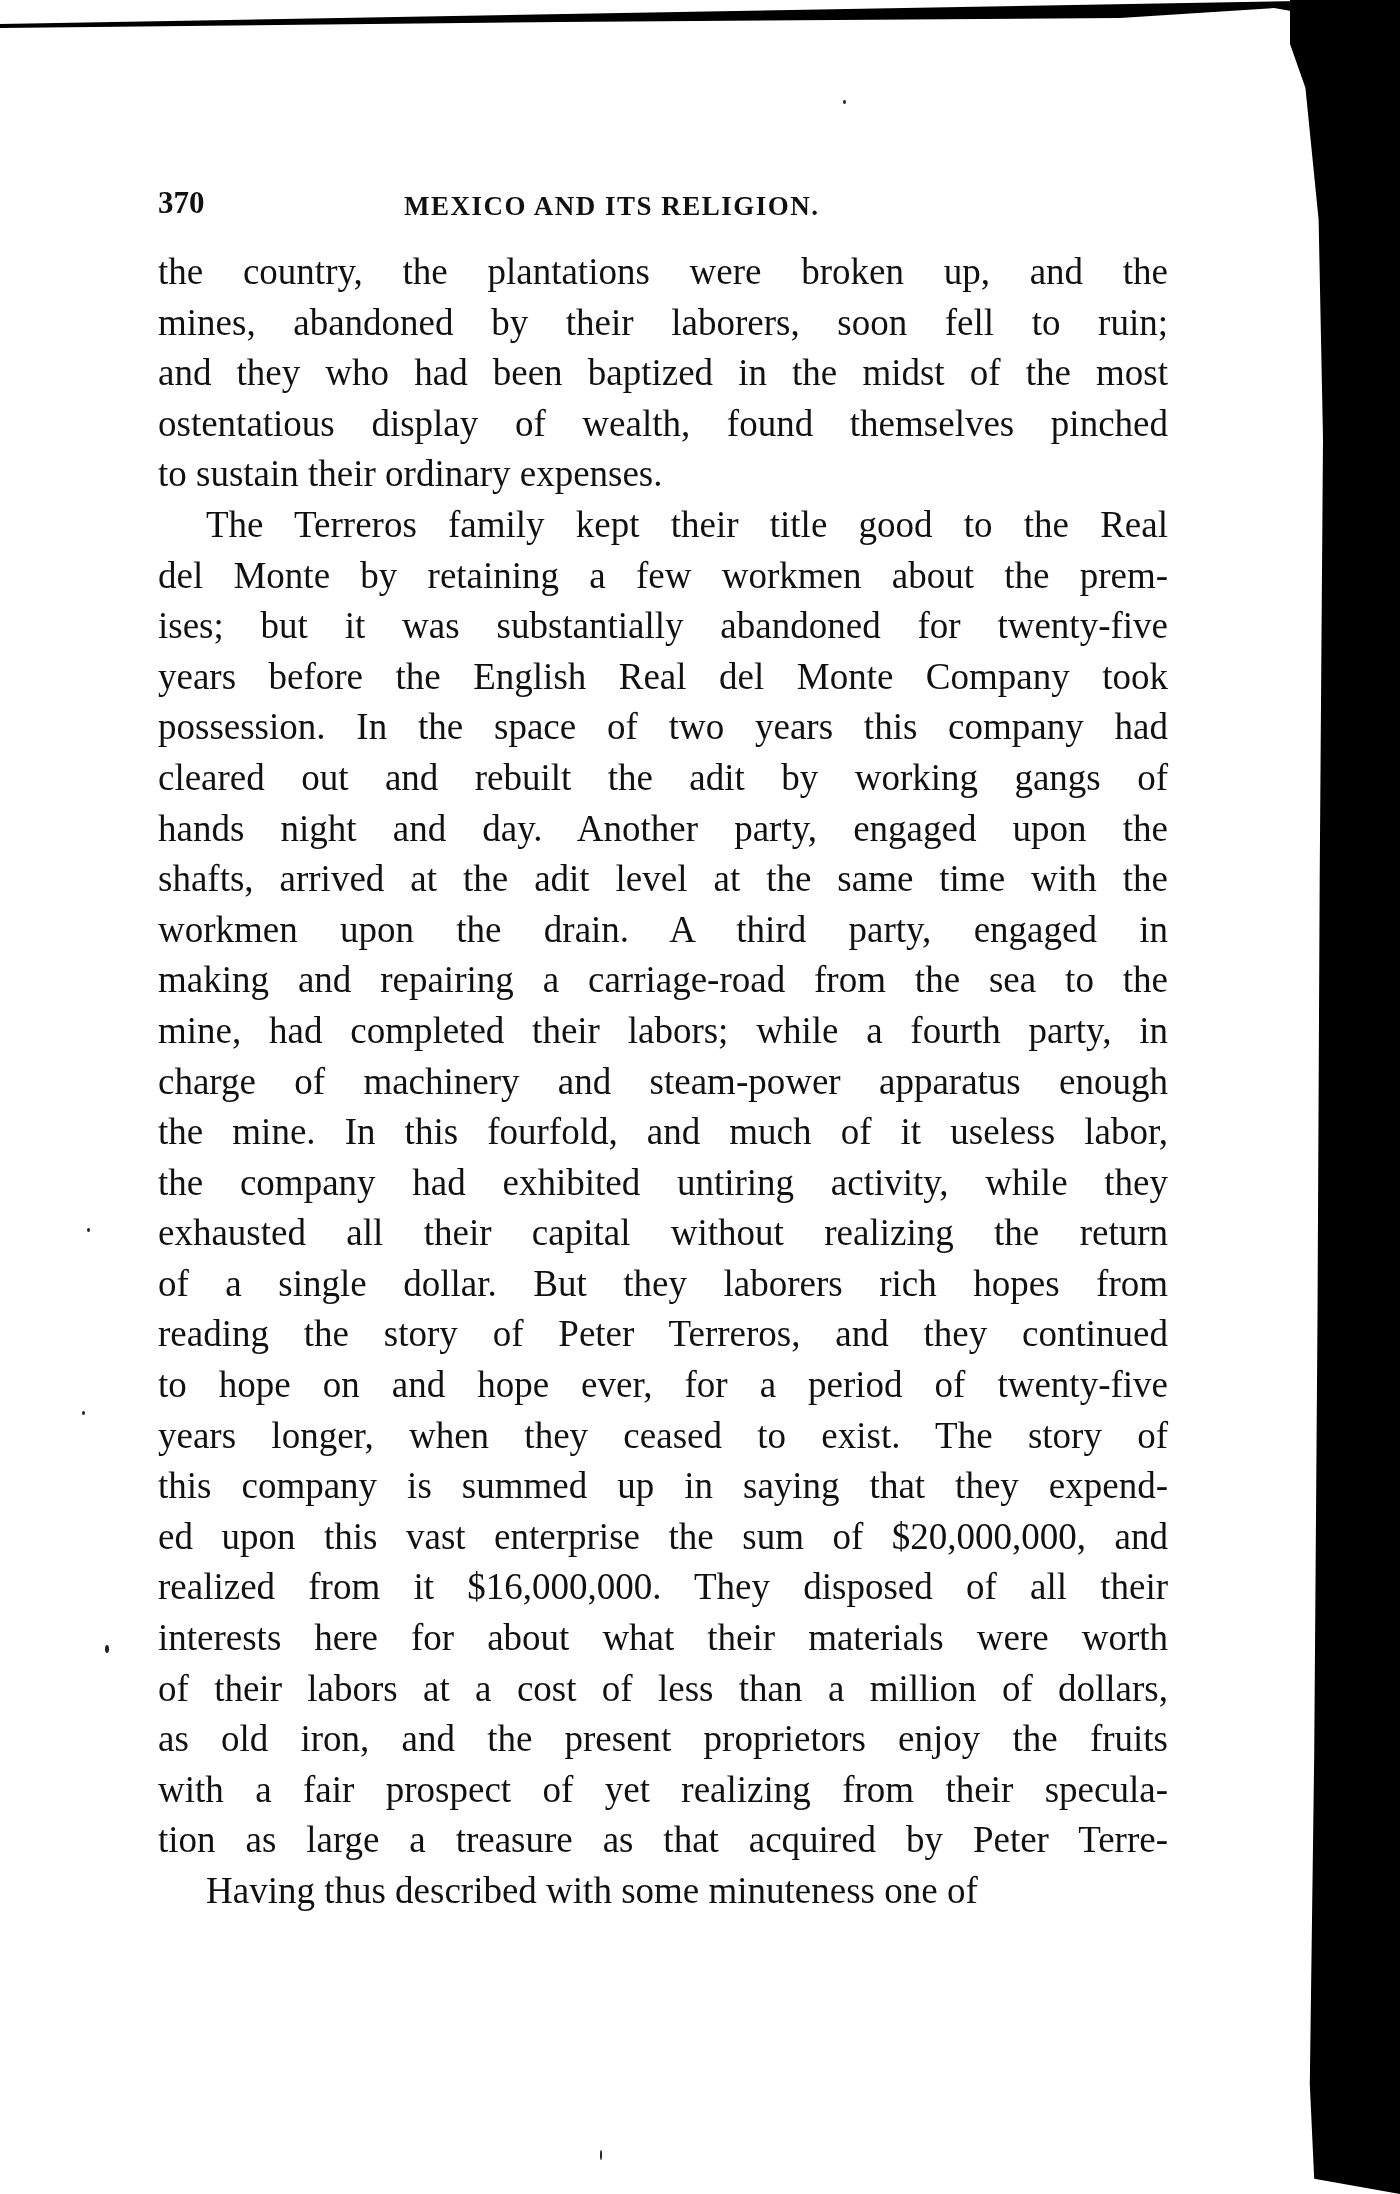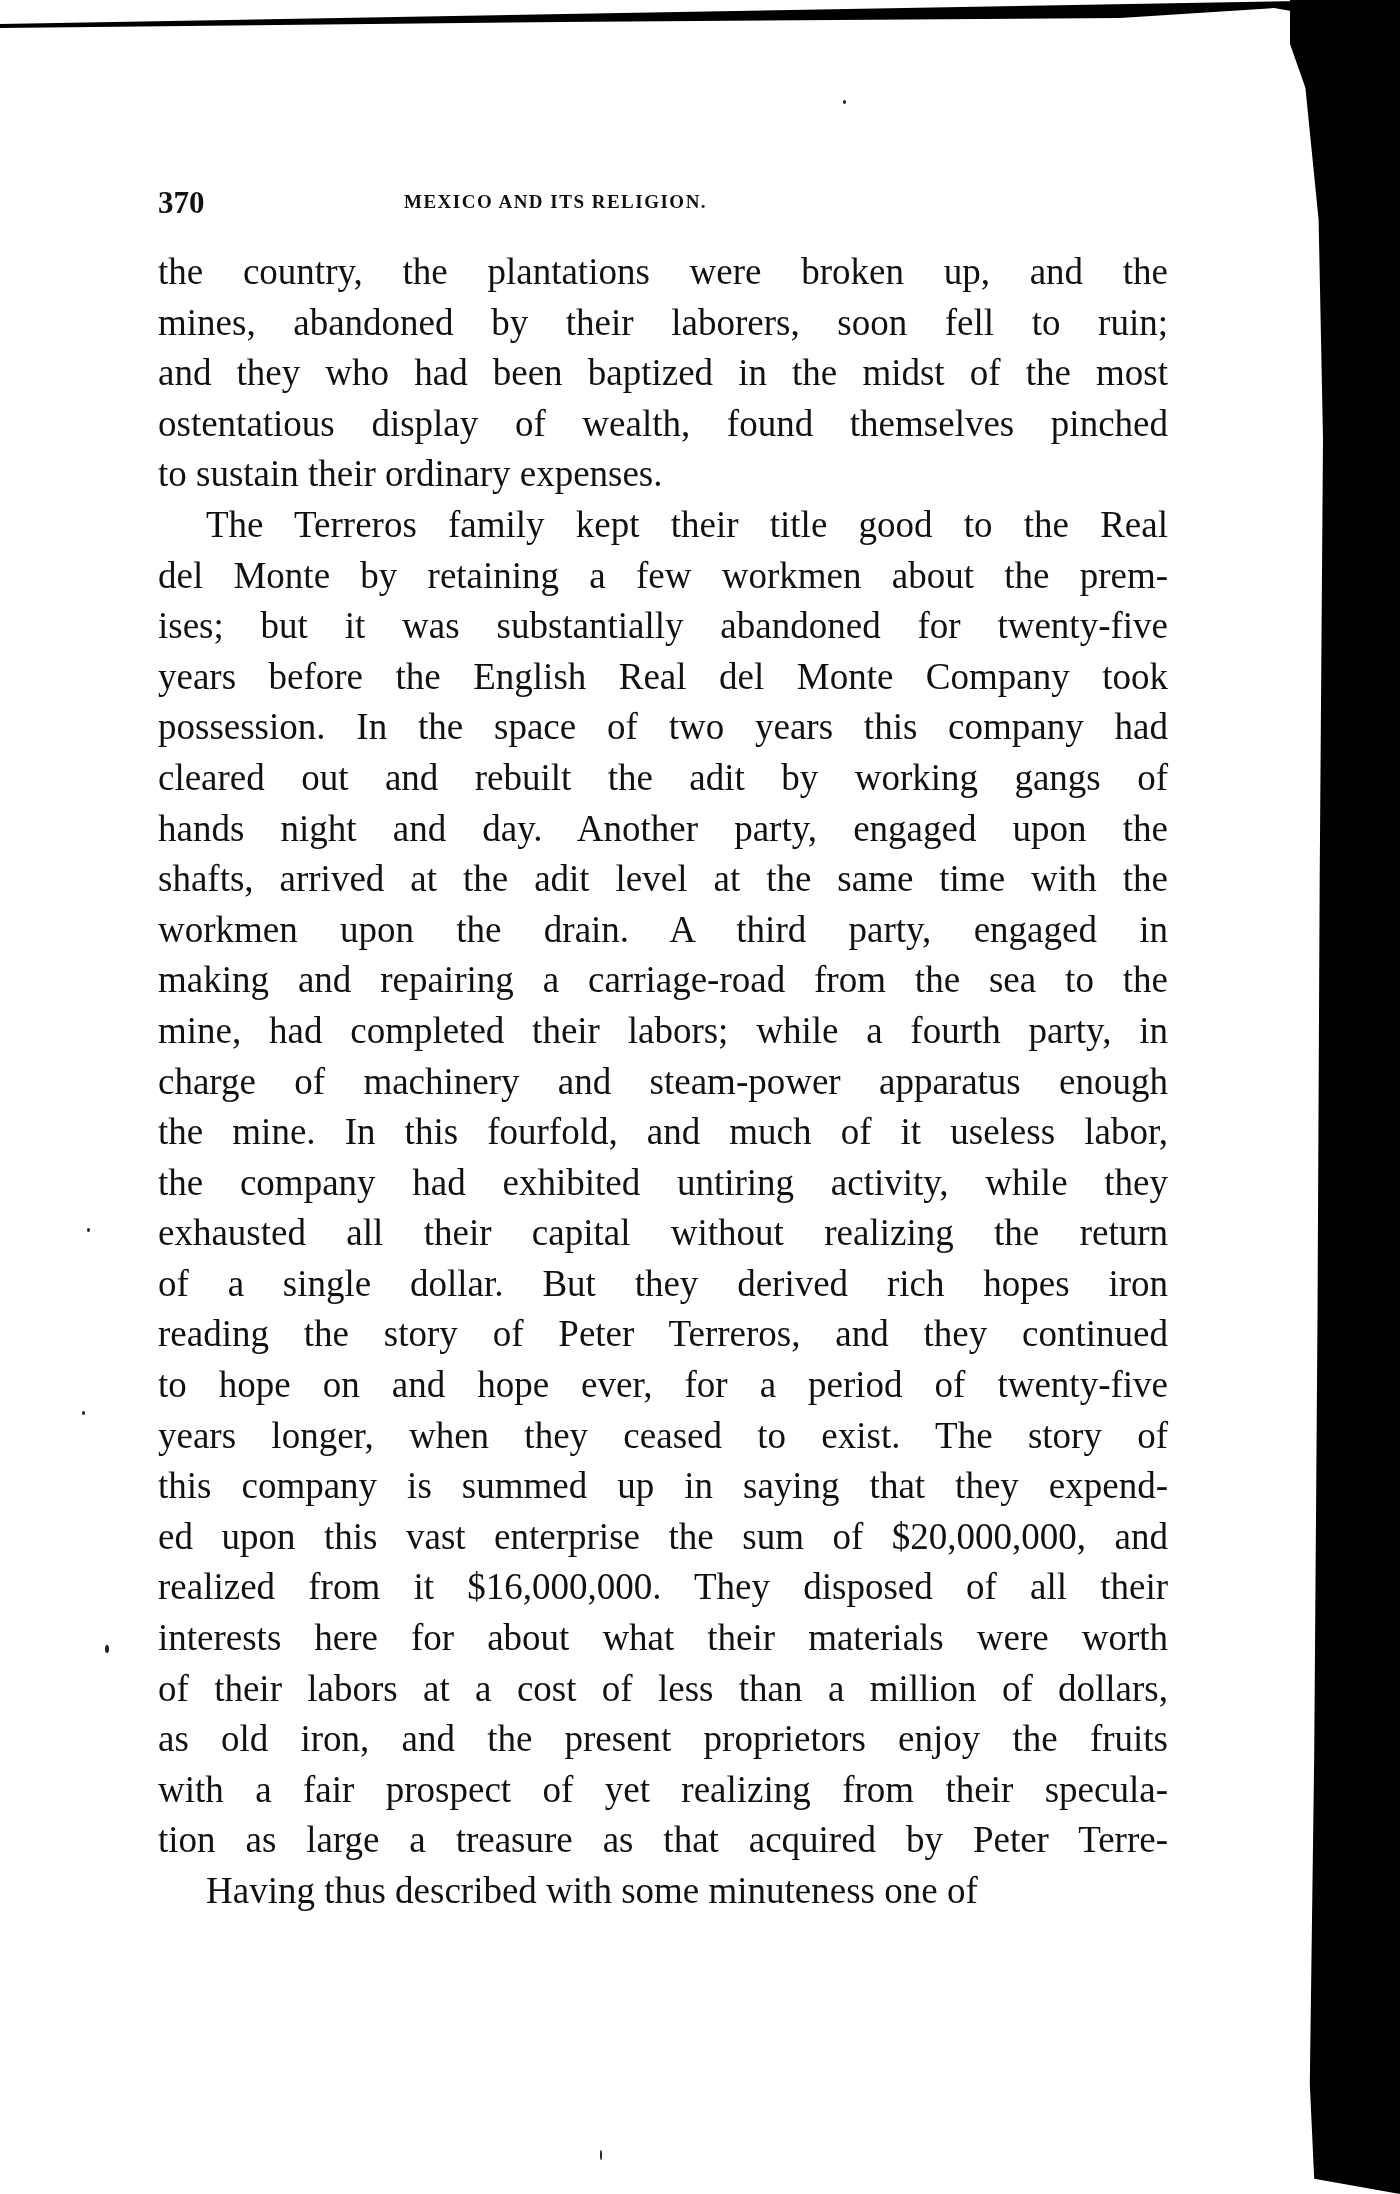--- a/index.html
+++ b/index.html
@@ -52,21 +52,21 @@
     left: 0;
     top: 0;
     font-size: 31px;
     font-weight: bold;
     letter-spacing: 0px;
   }
   .head-title {
     position: absolute;
     left: 246px;
     top: 6px;
-    font-size: 19px;
+    font-size: 27px;
     font-weight: bold;
     letter-spacing: 1.5px;
   }
   .body-text {
     margin-top: 2px;
     font-size: 37px;
     line-height: 50.6px;
   }
   .line {
     display: block;
@@ -118,21 +118,21 @@
         <span class="line">cleared out and rebuilt the adit by working gangs of</span>
         <span class="line">hands night and day.  Another party, engaged upon the</span>
         <span class="line">shafts, arrived at the adit level at the same time with the</span>
         <span class="line">workmen upon the drain.  A third party, engaged in</span>
         <span class="line">making and repairing a carriage-road from the sea to the</span>
         <span class="line">mine, had completed their labors; while a fourth party, in</span>
         <span class="line">charge of machinery and steam-power apparatus enough</span>
         <span class="line">the mine.  In this fourfold, and much of it useless labor,</span>
         <span class="line">the company had exhibited untiring activity, while they</span>
         <span class="line">exhausted all their capital without realizing the return</span>
-        <span class="line">of a single dollar.  But they derived rich hopes iron</span>
+        <span class="line">of a single dollar.  But they laborers rich hopes from</span>
         <span class="line">reading the story of Peter Terreros, and they continued</span>
         <span class="line">to hope on and hope ever, for a period of twenty-five</span>
         <span class="line">years longer, when they ceased to exist.  The story of</span>
         <span class="line">this company is summed up in saying that they expend-</span>
         <span class="line">ed upon this vast enterprise the sum of $20,000,000, and</span>
         <span class="line">realized from it $16,000,000.  They disposed of all their</span>
         <span class="line">interests here for about what their materials were worth</span>
         <span class="line">of their labors at a cost of less than a million of dollars,</span>
         <span class="line">as old iron, and the present proprietors enjoy the fruits</span>
         <span class="line">with a fair prospect of yet realizing from their specula-</span>

